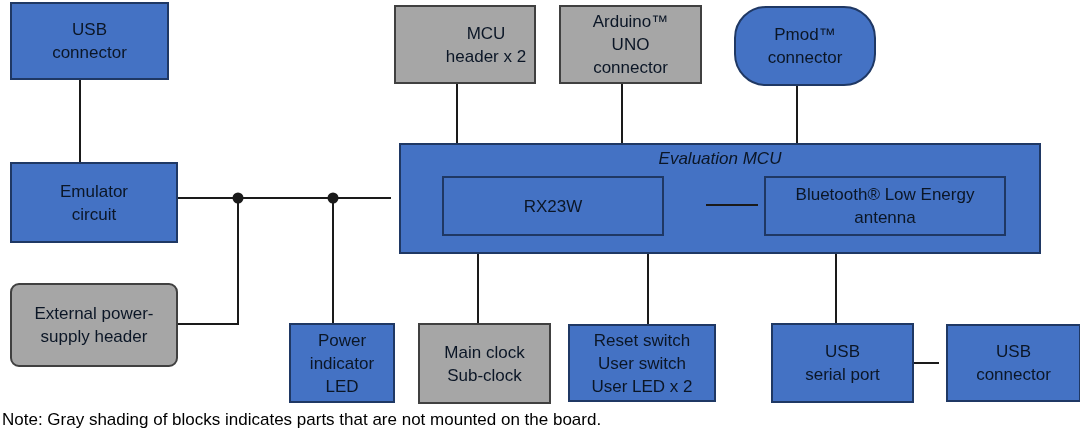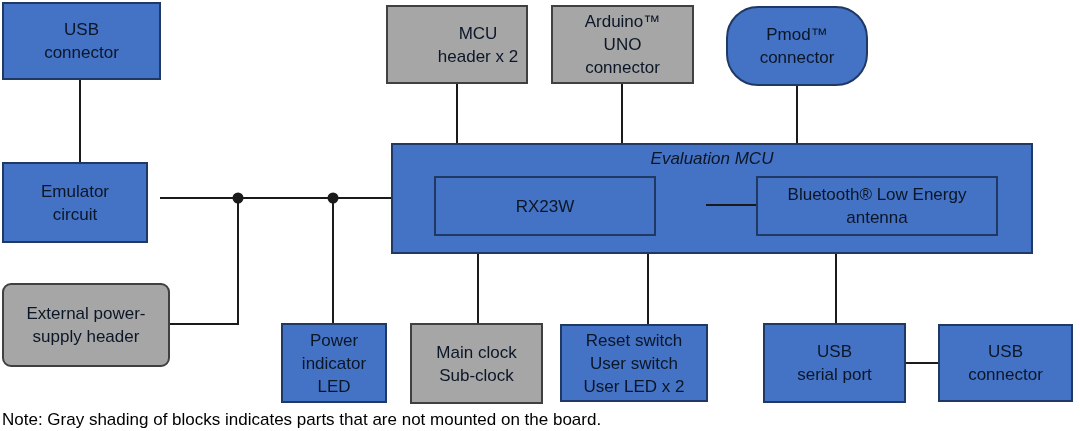--- a/index.html
+++ b/index.html
@@ -14,21 +14,21 @@
   }
   html,body{margin:0;padding:0;background:var(--background);}
   body{font-family:"Liberation Sans", sans-serif;}
   .canvas{
     position:relative;width:1080px;height:431px;background:var(--background);
     overflow:hidden;
   }
   .block{
     position:absolute;box-sizing:border-box;border:2px solid;
     display:flex;flex-direction:column;align-items:center;justify-content:center;
-    text-align:center;font-size:17px;line-height:23px;color:var(--text-color);
+    text-align:center;font-size:17px;line-height:23px;color:var(--text-color);margin-left:8px;
   }
   .blue{background:var(--block-blue);border-color:var(--block-blue-border);}
   .gray{background:var(--block-gray);border-color:var(--block-gray-border);}
   .eval{justify-content:flex-start;}
   .eval-title{margin-top:3px;font-size:17px;line-height:22px;color:var(--text-color);font-style:italic;}
   .hline,.vline{position:absolute;background:var(--line-color);}
   .hline{height:2px;}
   .vline{width:2px;}
   .dot{
     position:absolute;width:11px;height:11px;border-radius:50%;
@@ -58,21 +58,21 @@
   <div class="hline" style="left:905px;top:362px;width:34px;"></div>
 
   <div class="dot" style="left:238px;top:198px;"></div>
   <div class="dot" style="left:333px;top:198px;"></div>
 
   <div class="block blue" style="left:2px;top:2px;width:159px;height:78px;">
     <span>USB</span>
     <span>connector</span>
   </div>
 
-  <div class="block blue" style="left:2px;top:162px;width:146px;height:81px;">
+  <div class="block blue" style="left:2px;top:162px;width:168px;height:81px;">
     <span>Emulator</span>
     <span>circuit</span>
   </div>
 
   <div class="block gray" style="left:2px;top:283px;width:168px;height:84px;border-radius:9px;">
     <span>External power-</span>
     <span>supply header</span>
   </div>
 
   <div class="block gray" style="left:386px;top:5px;width:142px;height:79px;padding-left:42px;">

